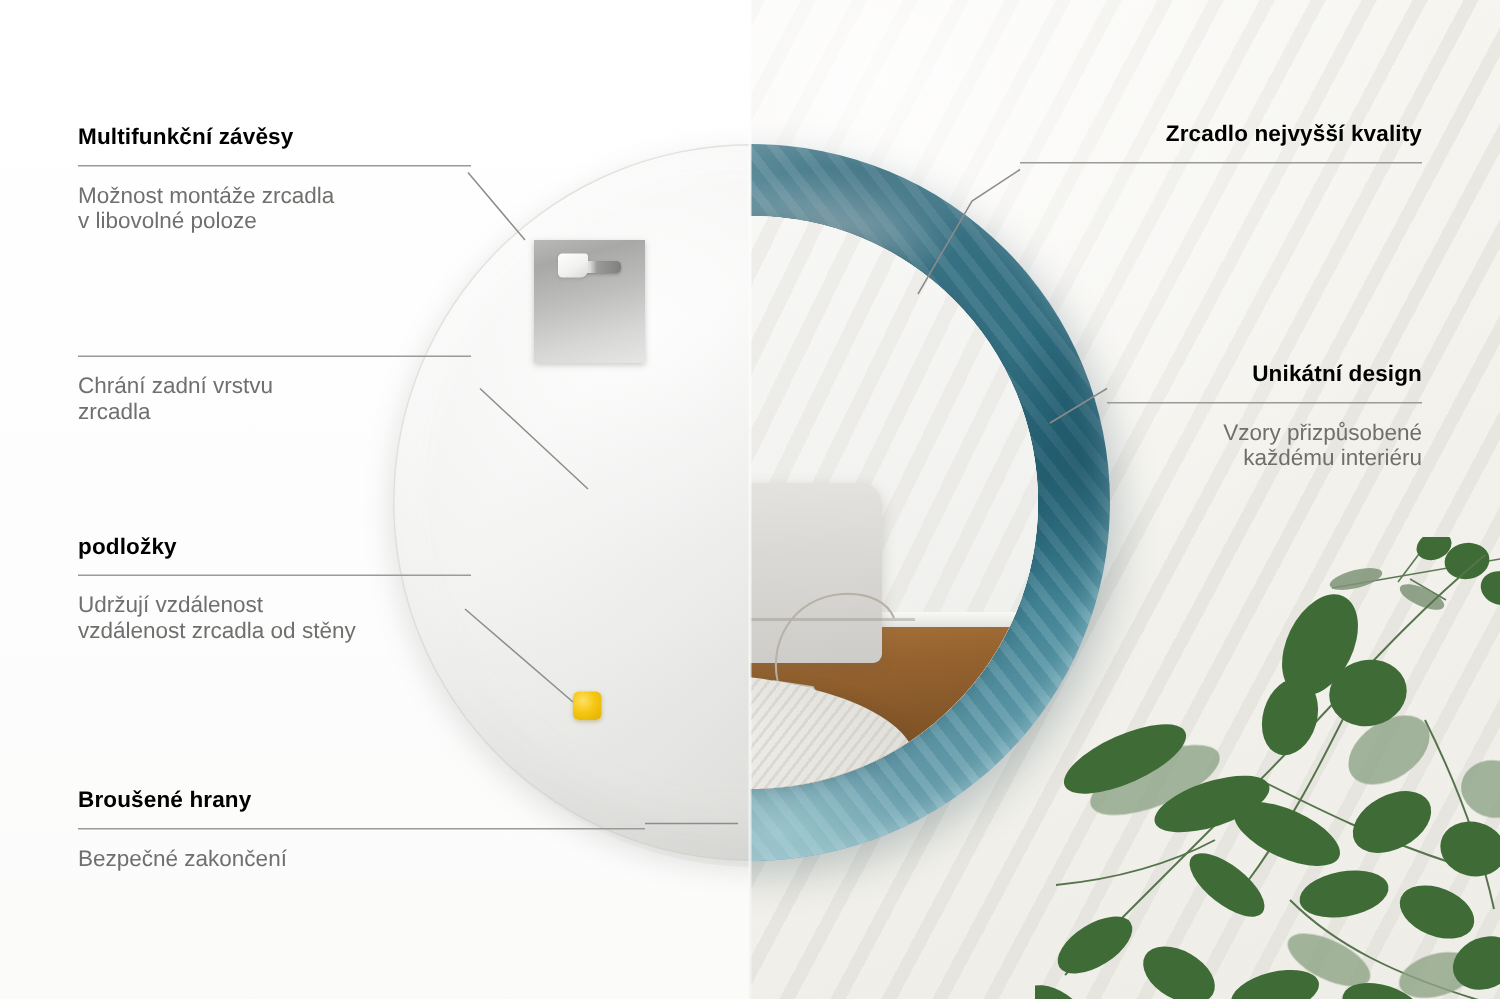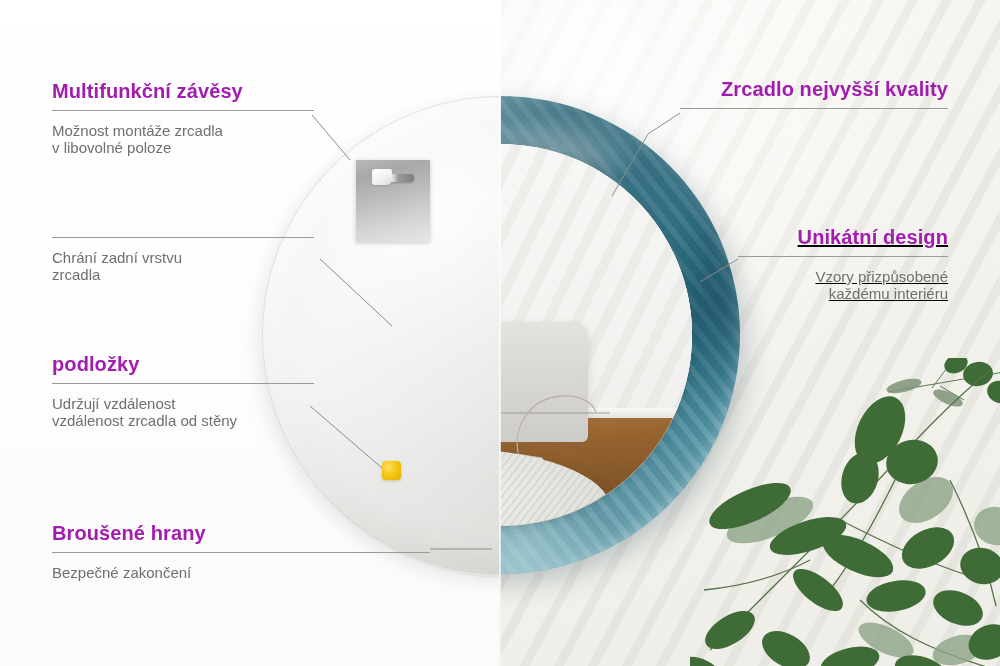--- a/index.html
+++ b/index.html
@@ -149,21 +149,21 @@
   }
   .lamp{position:absolute;left:196px;bottom:62px;width:96px;height:96px;}
 
   
   .foliage{position:absolute;left:690px;top:350px;width:320px;height:330px;}
   .fol-top{position:absolute;left:880px;top:358px;width:130px;height:110px;}
 
   
   .callout{position:absolute;}
   .c-title{
-    font-size:20px;font-weight:bold;color:#a21caf;letter-spacing:.1px;line-height:19px;
+    font-size:15px;font-weight:bold;color:#000000;letter-spacing:.1px;line-height:19px;
     white-space:nowrap;
   }
   .c-rule{height:1px;background:#9a9a98;margin:9px 0 11px 0;}
   .c-desc{font-size:15px;color:#6f6f6d;line-height:17px;}
   .left .c-title,.left .c-desc{text-align:left;}
   .right{text-align:right;}
   .right .c-title,.right .c-desc{text-align:right;}
 
   .leader{position:absolute;left:0;top:0;width:1000px;height:666px;pointer-events:none;}
 </style>
@@ -306,20 +306,20 @@
     <div class="c-title">Broušené hrany</div>
     <div class="c-rule"></div>
     <div class="c-desc">Bezpečné zakončení</div>
   </div>
 
   <div class="callout right" style="left:680px;top:80px;width:268px;">
     <div class="c-title">Zrcadlo nejvyšší kvality</div>
     <div class="c-rule"></div>
   </div>
 
-  <div class="callout right" style="left:738px;top:228px;width:210px;text-decoration:underline;">
+  <div class="callout right" style="left:738px;top:240px;width:210px;">
     <div class="c-title">Unikátní design</div>
     <div class="c-rule"></div>
     <div class="c-desc">Vzory přizpůsobené</div>
     <div class="c-desc">každému interiéru</div>
   </div>
 
 </div>
 
 </body></html>

